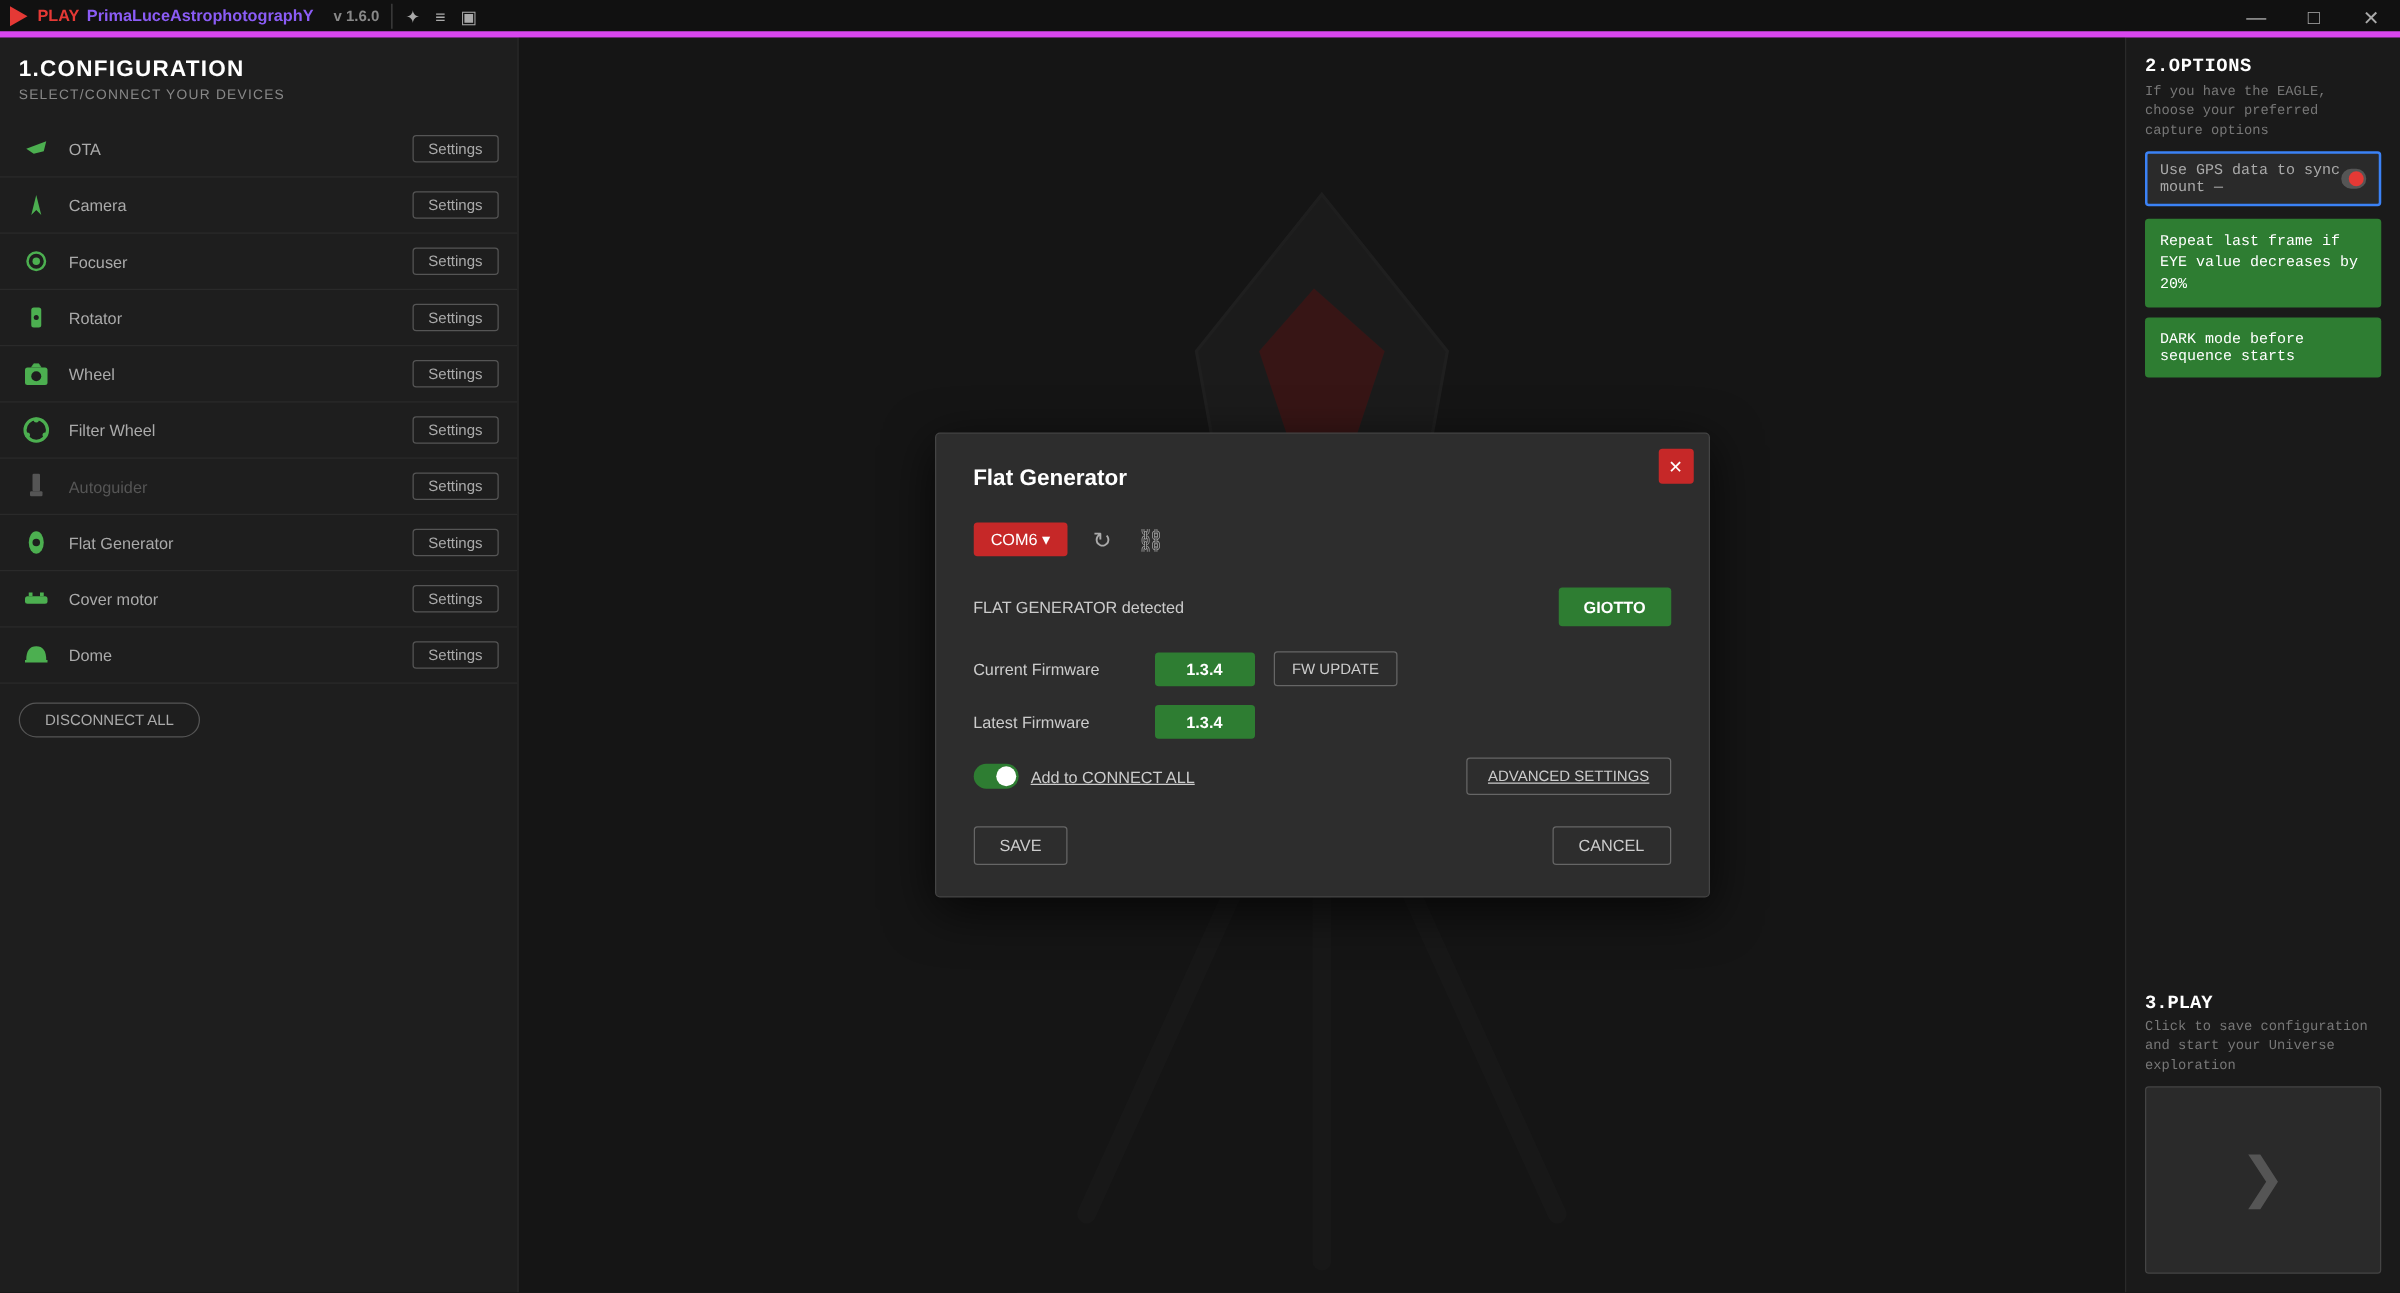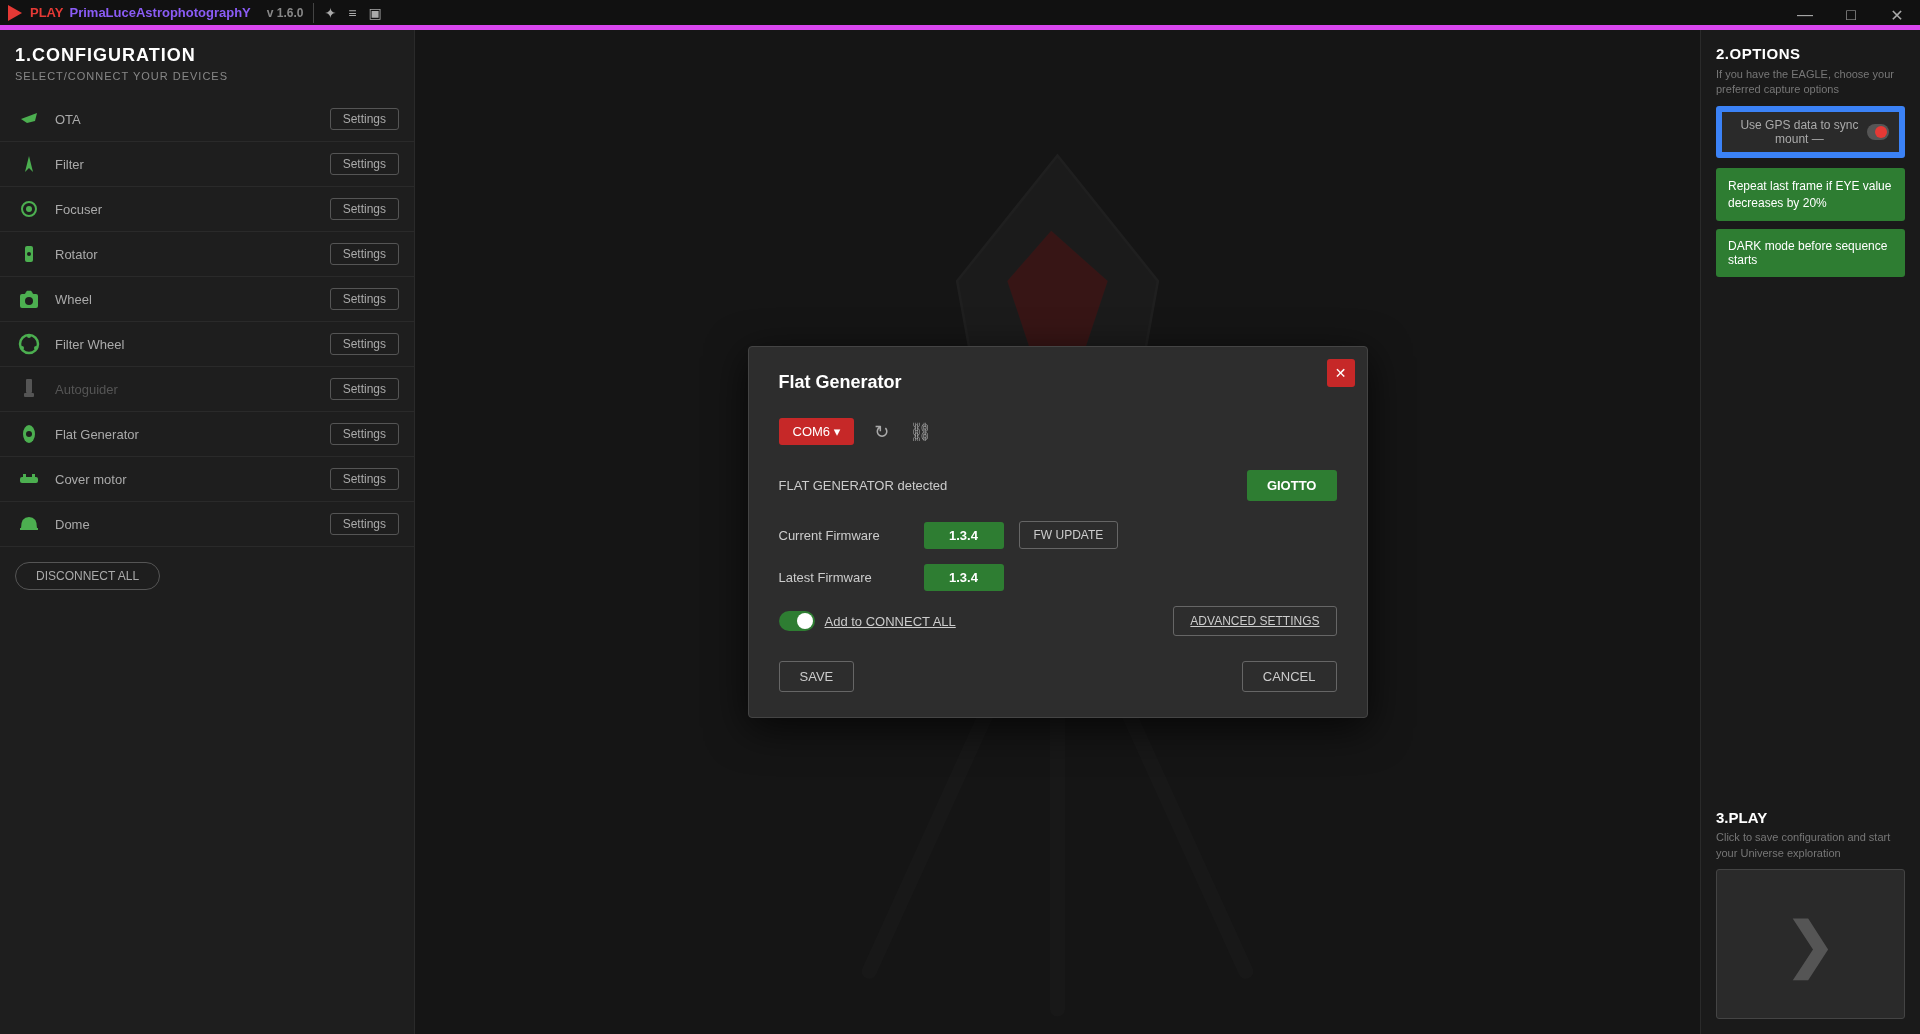--- a/index.html
+++ b/index.html
@@ -357,47 +357,47 @@
     
     .right-panel {
       width: 220px;
       background: #1a1a1a;
       border-left: 1px solid #2a2a2a;
       padding: 15px;
       display: flex;
       flex-direction: column;
       gap: 12px;
       flex-shrink: 0;
+      font-family: Liberation Mono, monospace;
     }
     .panel-section-title {
       color: #fff;
       font-size: 15px;
       font-weight: bold;
       letter-spacing: 0.5px;
       margin-bottom: 5px;
     }
     .panel-desc {
       color: #777;
       font-size: 11px;
       line-height: 1.4;
       margin-bottom: 8px;
     }
 
     .gps-select {
       background: #2a2a2a;
-      border: 6px solid #3b82f6;
+      border: 2px solid #3b82f6;
       color: #aaa;
       padding: 6px 10px;
       border-radius: 3px;
       font-size: 12px;
       width: 100%;
       display: flex;
       align-items: center;
       justify-content: space-between;
-      text-align: center;
     }
     .toggle-red {
       width: 28px;
       height: 16px;
       background: #555;
       border-radius: 8px;
       position: relative;
     }
     .toggle-red::after {
       content: '';
@@ -510,21 +510,21 @@
       <button class="settings-btn">Settings</button>
     </div>
 
     
     <div class="device-row">
       <div class="device-icon">
         <svg width="24" height="24" viewBox="0 0 24 24">
             <path d="M12 4 L8 20 L12 16 L16 20 Z" fill="#4caf50"></path>
           </svg>
       </div>
-      <div class="device-name">Filter</div>
+      <div class="device-name">Camera</div>
       <button class="settings-btn">Settings</button>
     </div>
 
     
     <div class="device-row">
       <div class="device-icon">
         <svg width="24" height="24" viewBox="0 0 24 24">
             <circle cx="12" cy="12" r="7" fill="none" stroke="#4caf50" stroke-width="2"></circle>
             <circle cx="12" cy="12" r="3" fill="#4caf50"></circle>
           </svg>

